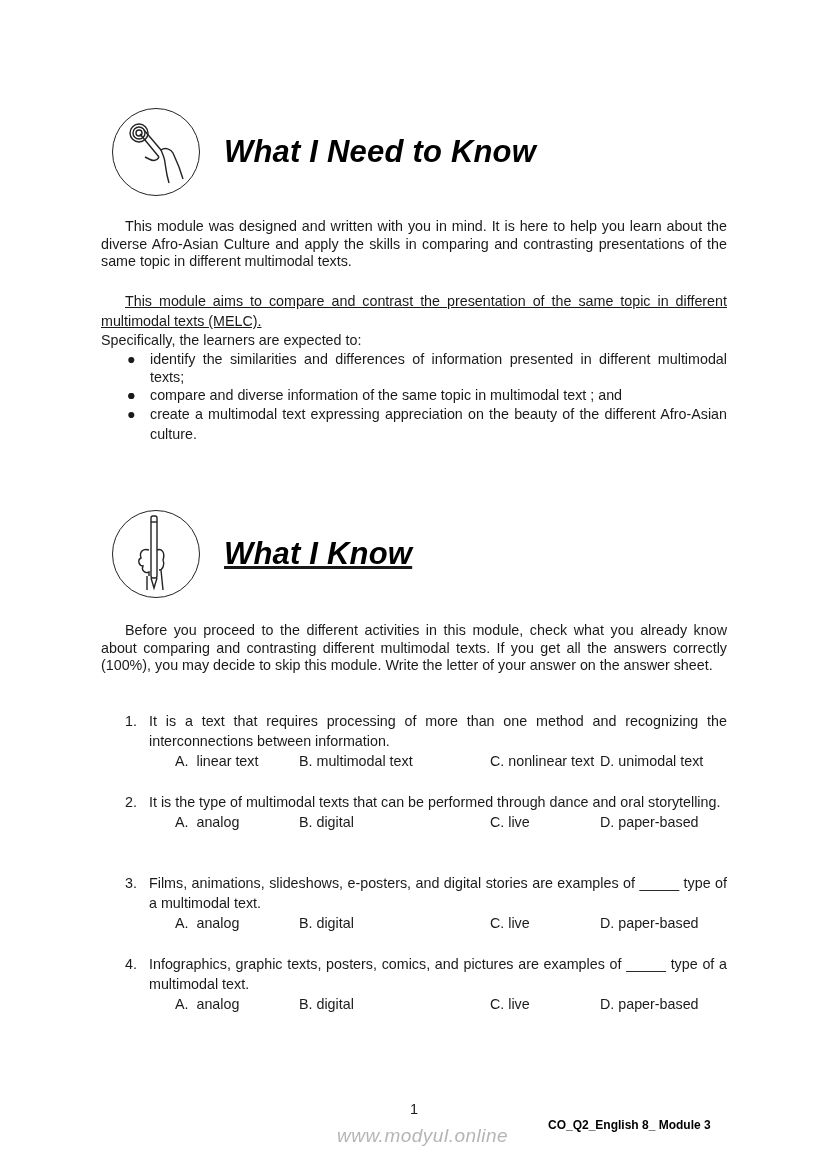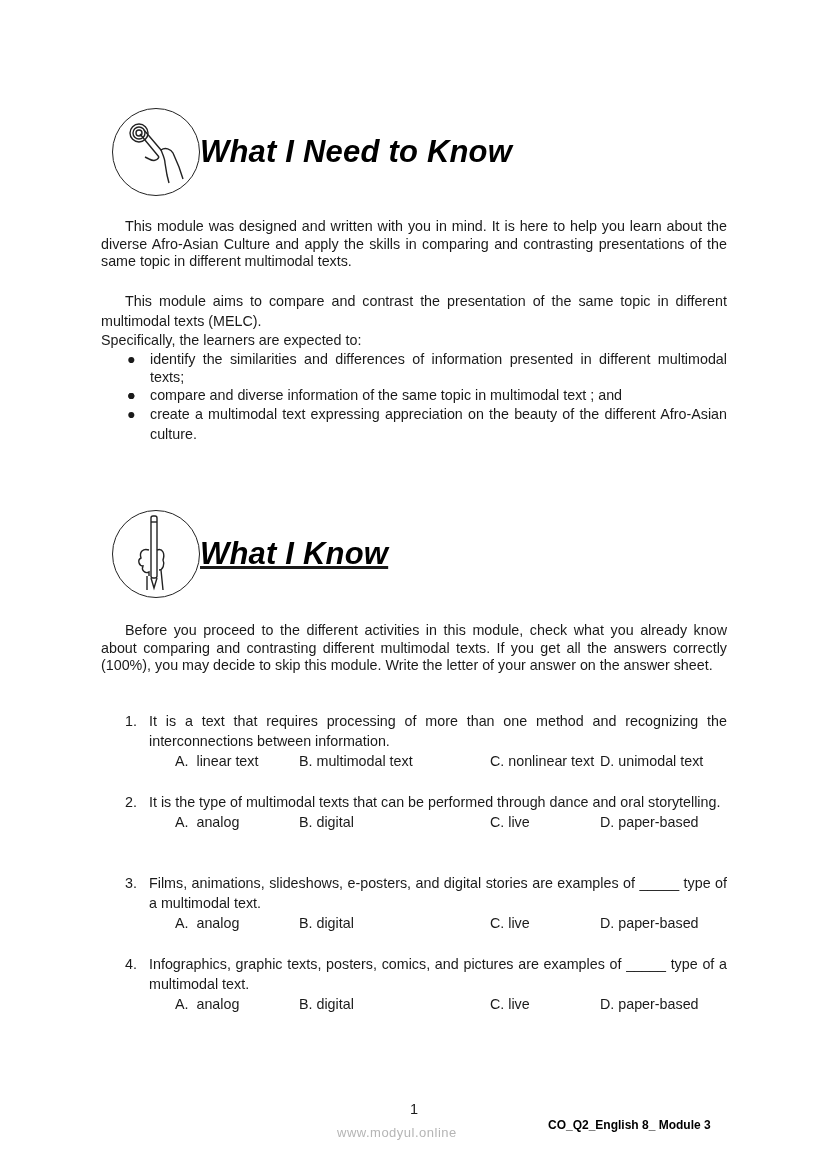--- a/index.html
+++ b/index.html
@@ -7,60 +7,60 @@
       width: 826px; height: 1169px; position: relative; overflow: hidden;
       font-family: "Liberation Sans", sans-serif; color: #1a1a1a;
     }
     .section-header { position: absolute; left: 112px; display: flex; align-items: center; }
     .icon-circle {
       width: 88px; height: 88px; border: 1.5px solid #222; border-radius: 50%;
       display: flex; align-items: center; justify-content: center; box-sizing: border-box;
     }
     .section-title {
       font-family: "Liberation Sans", sans-serif; font-weight: bold; font-style: italic;
-      font-size: 31px; color: #000; letter-spacing: 0.2px;
+      font-size: 31px; margin-left: 24px; color: #000; letter-spacing: 0.2px;
     }
     .para {
       position: absolute; left: 101px; width: 626px; font-size: 14.3px; line-height: 17.6px;
       text-align: justify; margin: 0;
     }
     .indent { text-indent: 24px; }
     .bullets { position: absolute; left: 101px; width: 626px; font-size: 14.3px; line-height: 18px; margin: 0; padding: 0; list-style: none; }
     .bullets li { position: relative; padding-left: 49px; text-align: justify; }
     .bullets li .dot { position: absolute; left: 26px; top: 0; }
     .bullets li.last { line-height: 20px; }
     .question { position: absolute; left: 125px; width: 602px; font-size: 14.3px; line-height: 20px; }
     .q-stem { position: relative; padding-left: 24px; text-align: justify; }
     .q-num { position: absolute; left: 0; top: 0; }
     .choices { position: relative; height: 20px; margin-top: 0; }
     .choice { position: absolute; top: 0; white-space: nowrap; }
     .c-a { left: 50px; text-align: right; } .c-b { left: 174px; } .c-c { left: 325px; margin-left: 40px; } .c-d { left: 475px; }
     .footer-page { position: absolute; left: 410px; top: 1101px; font-size: 14.5px; }
     .footer-code { position: absolute; left: 548px; top: 1106px; font-size: 12px; font-weight: bold; color: #000; margin-top: 12px; }
-    .watermark { position: absolute; left: 337px; top: 1125px; font-size: 13px; color: #b5b5b5; letter-spacing: 0.5px; }
+    .watermark { position: absolute; left: 337px; top: 1125px; font-size: 19px; color: #b5b5b5; letter-spacing: 0.5px; font-style: italic; }
   </style>
 </head>
 <body>
 
 <div class="section-header" style="top:108px;">
   <div class="icon-circle">
     <svg width="70" height="70" viewBox="0 0 70 70" fill="none" stroke="#222" stroke-width="1.4">
       <circle cx="18" cy="16" r="9"></circle>
       <circle cx="18" cy="16" r="6"></circle>
       <circle cx="18" cy="16" r="3"></circle>
       <path d="M19 17 L38 40 M23 13 L40 33 C44 30 50 32 52 36 L58 50 L62 62"></path>
       <path d="M38 40 C36 44 32 44 28 42 M40 33 C42 38 44 42 44 46 L46 58 L48 66"></path>
       <path d="M28 42 L24 40"></path>
     </svg>
   </div>
   <div class="section-title">What I Need to Know</div>
 </div>
 
 <p class="para indent" style="top:218px;">This module was designed and written with you in mind. It is here to help you learn about the diverse Afro-Asian Culture and apply the skills in comparing and contrasting presentations of the same topic in different multimodal texts.</p>
-<p class="para indent" style="top:291px; line-height:20px;">This module aims to compare and contrast the presentation of the same topic in different multimodal texts (MELC).</p>
+<p class="para indent" style="top:291px; line-height:20px;text-decoration:underline;">This module aims to compare and contrast the presentation of the same topic in different multimodal texts (MELC).</p>
 <p class="para" style="top:332px;">Specifically, the learners are expected to:</p>
 
 <ul class="bullets" style="top:350px;">
   <li><span class="dot">●</span><span>identify the similarities and differences of information presented in different multimodal texts;</span></li>
   <li><span class="dot">●</span></li>
   <li><span class="dot">●</span><span>compare and diverse information of the same topic in multimodal text ; and</span></li>
   <li class="last"><span class="dot">●</span><span>create a multimodal text expressing appreciation on the beauty of the different Afro-Asian culture.</span></li>
 </ul>
 
 <div class="section-header" style="top:510px;text-decoration:underline;">

